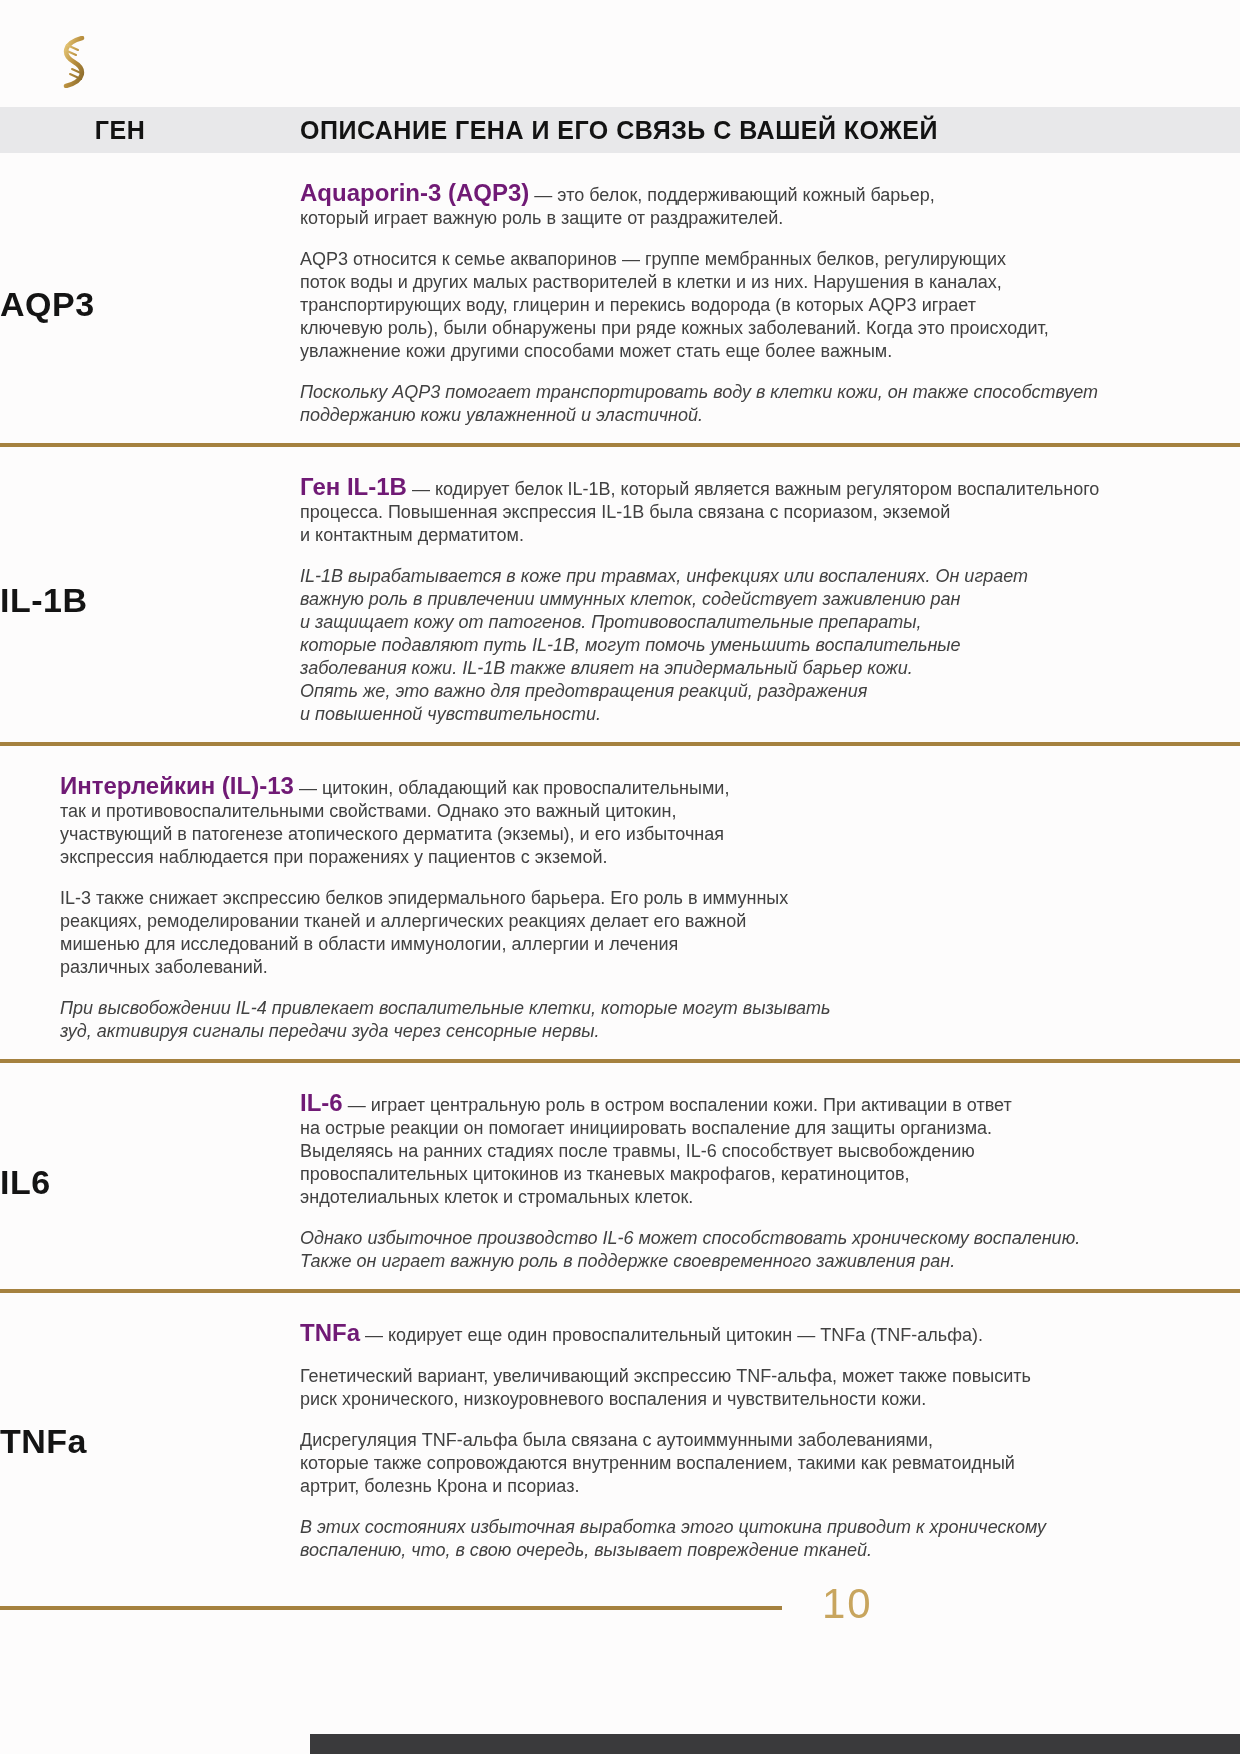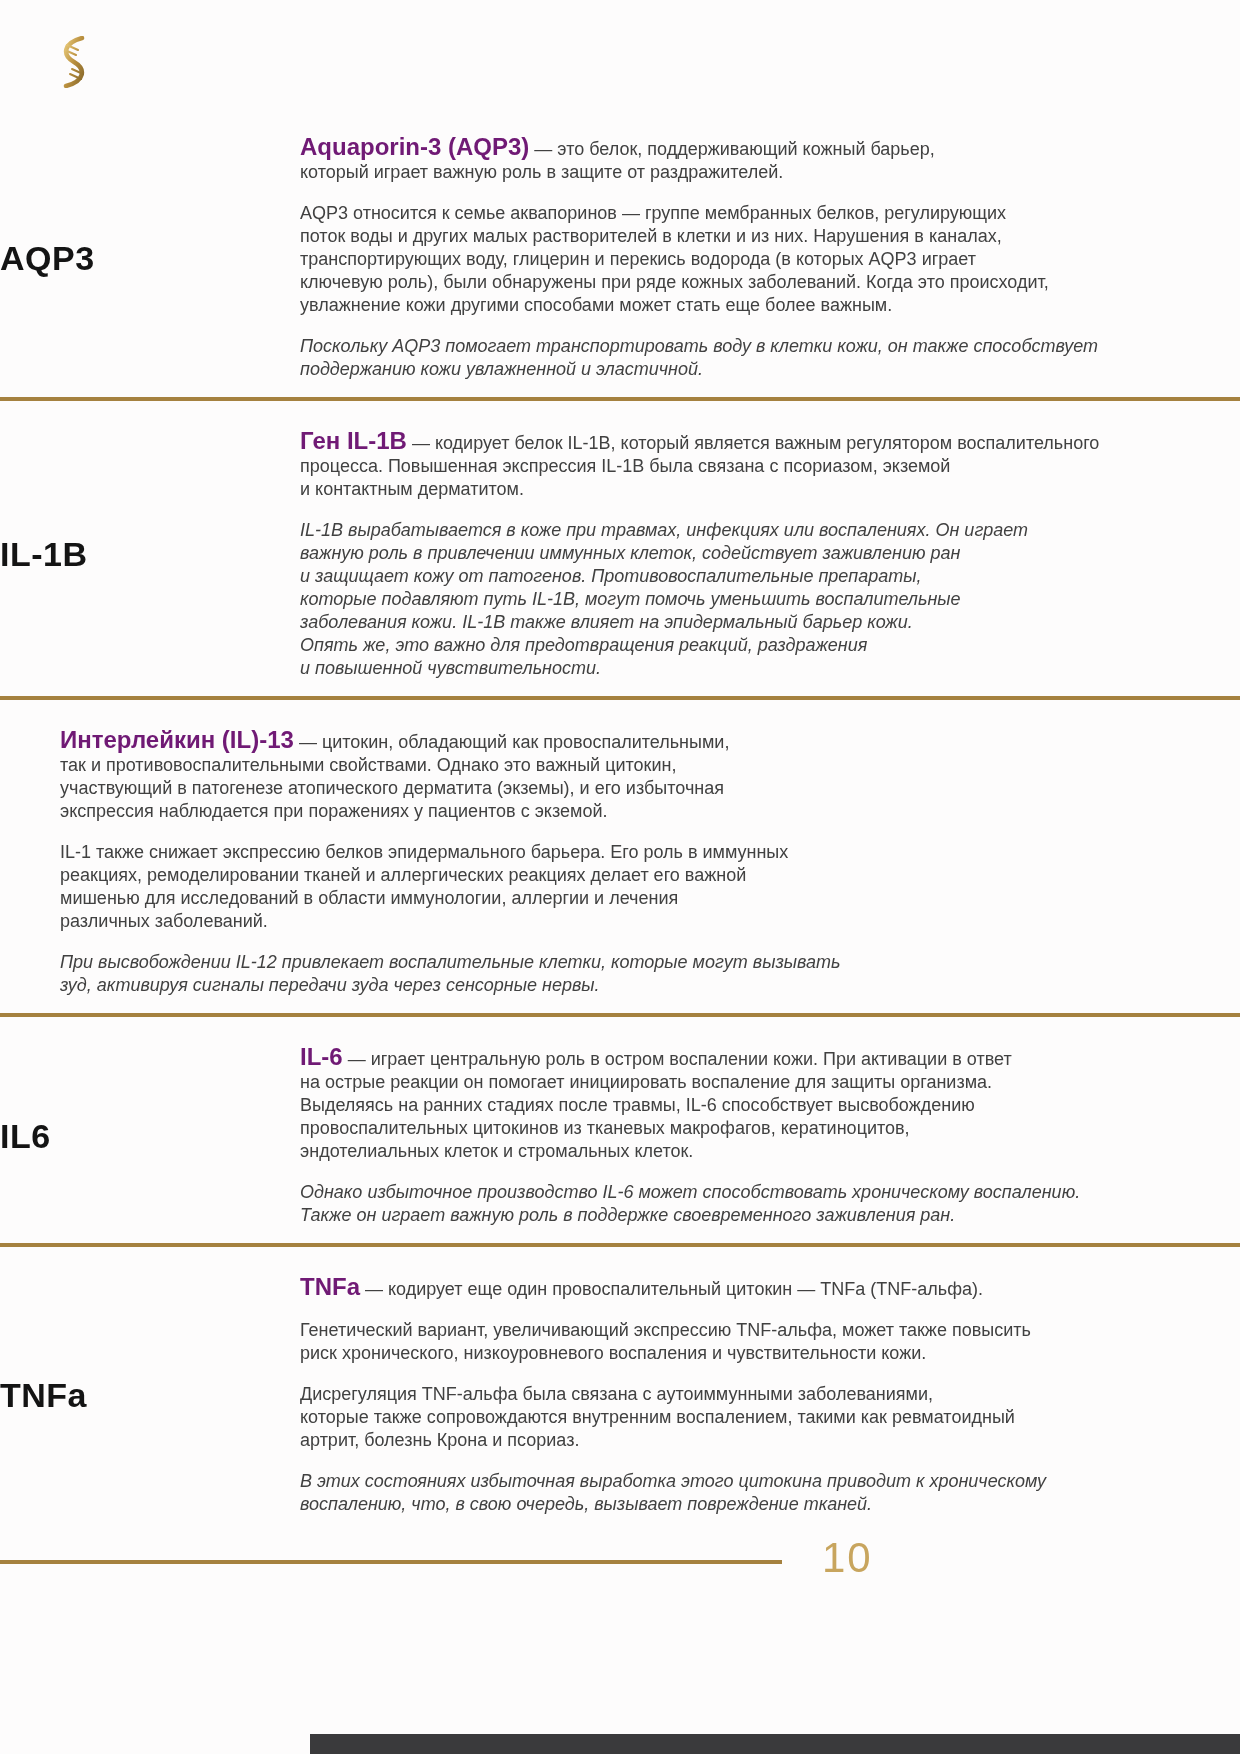--- a/index.html
+++ b/index.html
@@ -71,20 +71,24 @@
           <stop offset="0" stop-color="#e7c878"></stop>
           <stop offset="0.5" stop-color="#b98f3e"></stop>
           <stop offset="1" stop-color="#8a6a2c"></stop>
         </linearGradient>
       </defs>
       <path d="M27 2 C 8 7, 7 19, 19 26 C 31 33, 30 45, 11 50" fill="none" stroke="url(#gold)" stroke-width="4.5" stroke-linecap="round"></path>
       <path d="M12 9 L 23 14 M10 14 L 21 19 M17 33 L 28 38 M15 38 L 26 43" fill="none" stroke="url(#gold)" stroke-width="2" stroke-linecap="round"></path>
     </svg>
   </div>
 
+  <div class="header-bar">
+    <div class="col-gene">ГЕН</div>
+    <div class="col-desc">ОПИСАНИЕ ГЕНА И ЕГО СВЯЗЬ С ВАШЕЙ КОЖЕЙ</div>
+  </div>
 
   <div class="rows" id="rows">
   <section class="row">
     <div class="gene-cell">
       <div class="gene-name">AQP3</div>
     </div>
     <div class="desc-cell"><p><b>Aquaporin-3 (AQP3)</b> — это белок, поддерживающий кожный барьер,
 который играет важную роль в защите от раздражителей.</p><p>AQP3 относится к семье аквапоринов — группе мембранных белков, регулирующих
 поток воды и других малых растворителей в клетки и из них. Нарушения в каналах,
 транспортирующих воду, глицерин и перекись водорода (в которых AQP3 играет
@@ -105,24 +109,24 @@
 которые подавляют путь IL-1B, могут помочь уменьшить воспалительные
 заболевания кожи. IL-1B также влияет на эпидермальный барьер кожи.
 Опять же, это важно для предотвращения реакций, раздражения
 и повышенной чувствительности.</p></div>
   </section>
 
   <section class="row">
     <div class="desc-cell"><p><b>Интерлейкин (IL)-13</b> — цитокин, обладающий как провоспалительными,
 так и противовоспалительными свойствами. Однако это важный цитокин,
 участвующий в патогенезе атопического дерматита (экземы), и его избыточная
-экспрессия наблюдается при поражениях у пациентов с экземой.</p><p>IL-1 также снижает экспрессию белков эпидермального барьера. Его роль в иммунных
+экспрессия наблюдается при поражениях у пациентов с экземой.</p><p>IL-3 также снижает экспрессию белков эпидермального барьера. Его роль в иммунных
 реакциях, ремоделировании тканей и аллергических реакциях делает его важной
 мишенью для исследований в области иммунологии, аллергии и лечения
-различных заболеваний.</p><p>При высвобождении IL-12 привлекает воспалительные клетки, которые могут вызывать
+различных заболеваний.</p><p>При высвобождении IL-4 привлекает воспалительные клетки, которые могут вызывать
 зуд, активируя сигналы передачи зуда через сенсорные нервы.</p></div>
   </section>
 
   <section class="row">
     <div class="gene-cell">
       <div class="gene-name">IL6</div>
     </div>
     <div class="desc-cell"><p><b>IL-6</b> — играет центральную роль в остром воспалении кожи. При активации в ответ
 на острые реакции он помогает инициировать воспаление для защиты организма.
 Выделяясь на ранних стадиях после травмы, IL-6 способствует высвобождению

